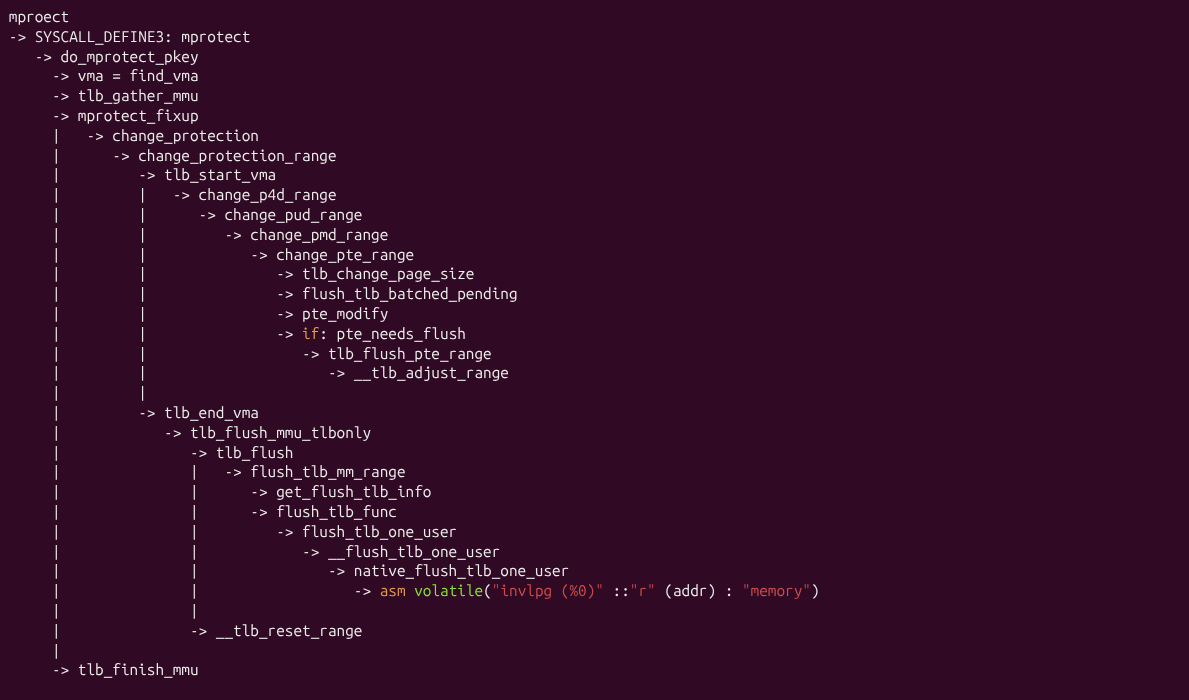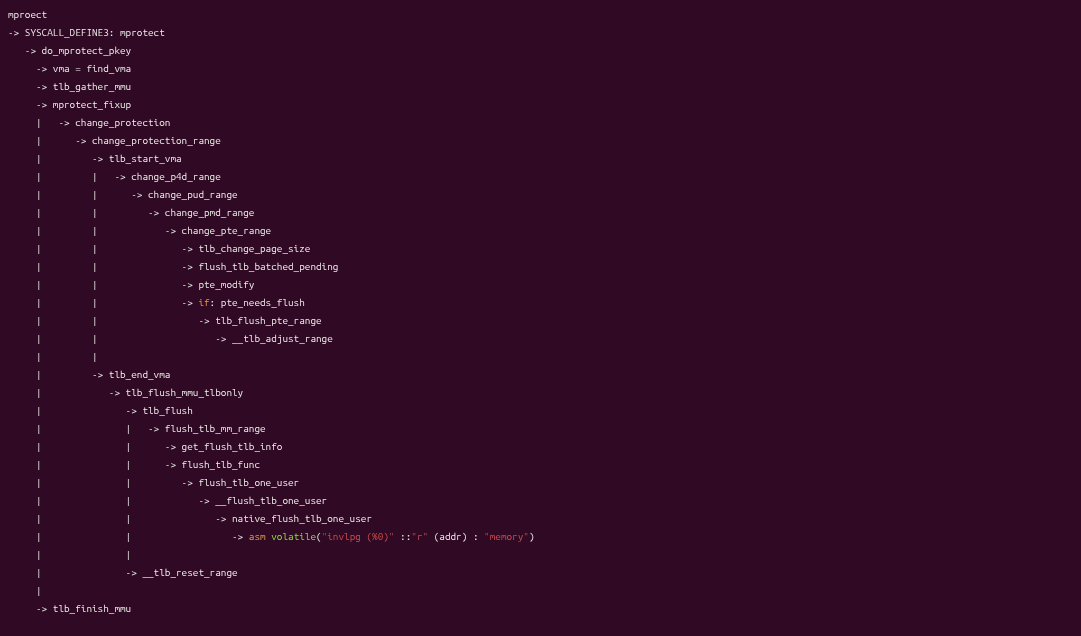--- a/index.html
+++ b/index.html
@@ -1,18 +1,18 @@
 <!DOCTYPE html>
 <html><head>
 <meta charset="utf-8">
 <style>
   html,body{margin:0;padding:0;background:#300a24;color:#eee;}
   pre{
     font-family:"Ubuntu Mono","DejaVu Sans Mono",Menlo,Consolas,monospace;
-    font-size:10px;
+    font-size:14px;
     line-height:18px;
     margin:0;
     padding:6px 26px 12px 8px;
     white-space:pre;
   }
   .fg{color:#eeeeec;}
   .kw-or{color:#e69a4a;}       
   .kw-gr{color:#8ae234;}       
   .str{color:#d14b4b;}         
 </style>

